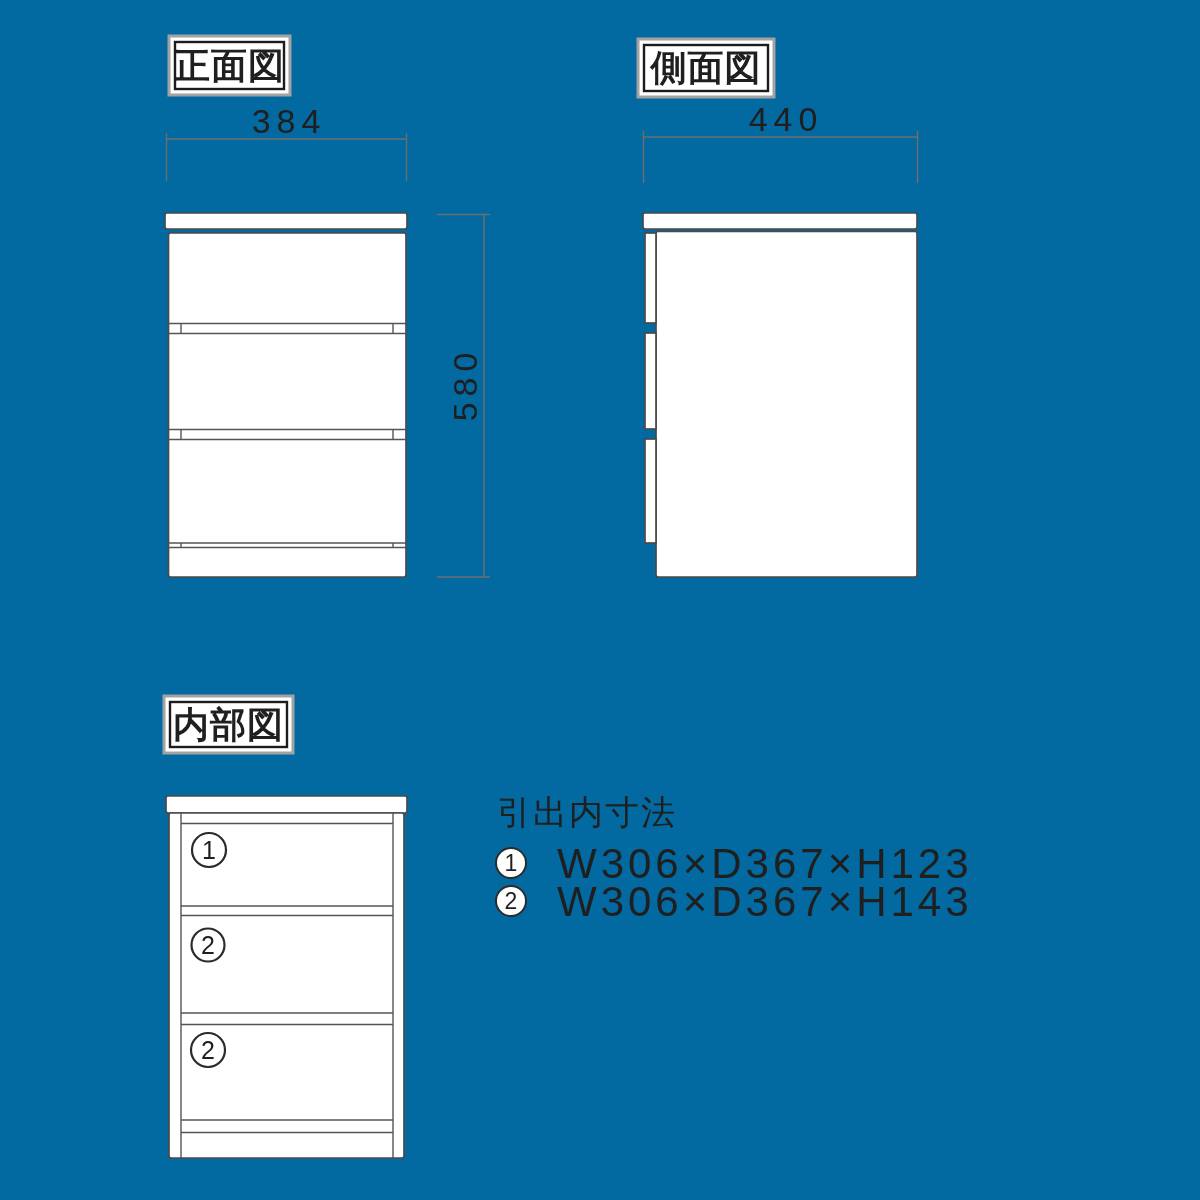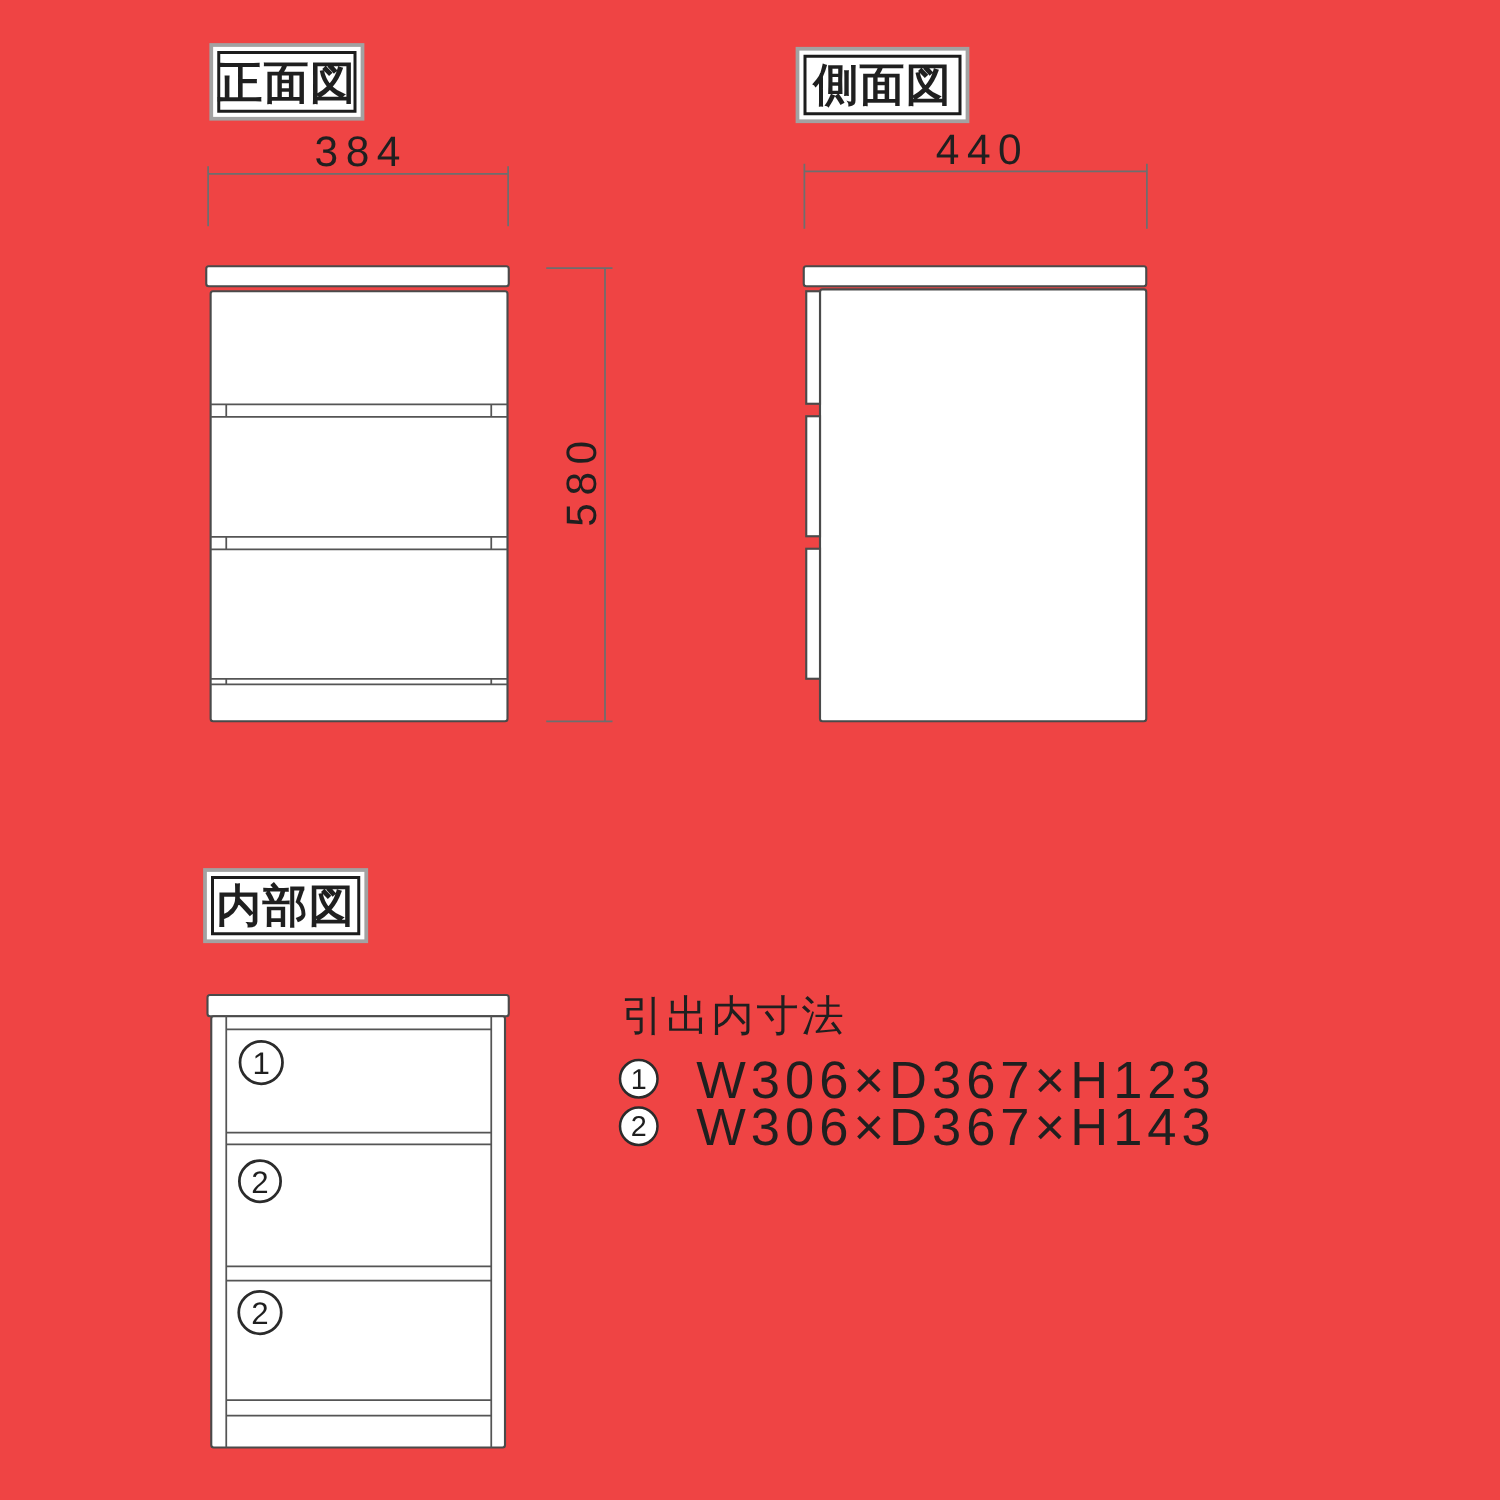--- a/index.html
+++ b/index.html
@@ -1,17 +1,17 @@
 <!DOCTYPE html>
 <html><head>
 <meta charset="utf-8">
 <style>
   html,body{margin:0;padding:0;background:#fff;}
   .stage{
-    position:relative;width:1200px;height:1200px;background:#ef4444;
+    position:relative;width:1200px;height:1200px;background:#0369a1;
     font-family:"Liberation Sans", sans-serif;overflow:hidden;
   }
   svg{position:absolute;left:0;top:0;}
   
   .ln{fill:#ffffff;stroke:#4a4a4a;stroke-width:1.7;}
   .ln-thin{fill:none;stroke:#555555;stroke-width:1.4;}
   .dim{fill:none;stroke:#6e6e6e;stroke-width:1.4;}
   
   .box-outer{fill:#ffffff;stroke:#a2a2a2;stroke-width:3;}
   .box-inner{fill:none;stroke:#1c1c1c;stroke-width:2.4;}

